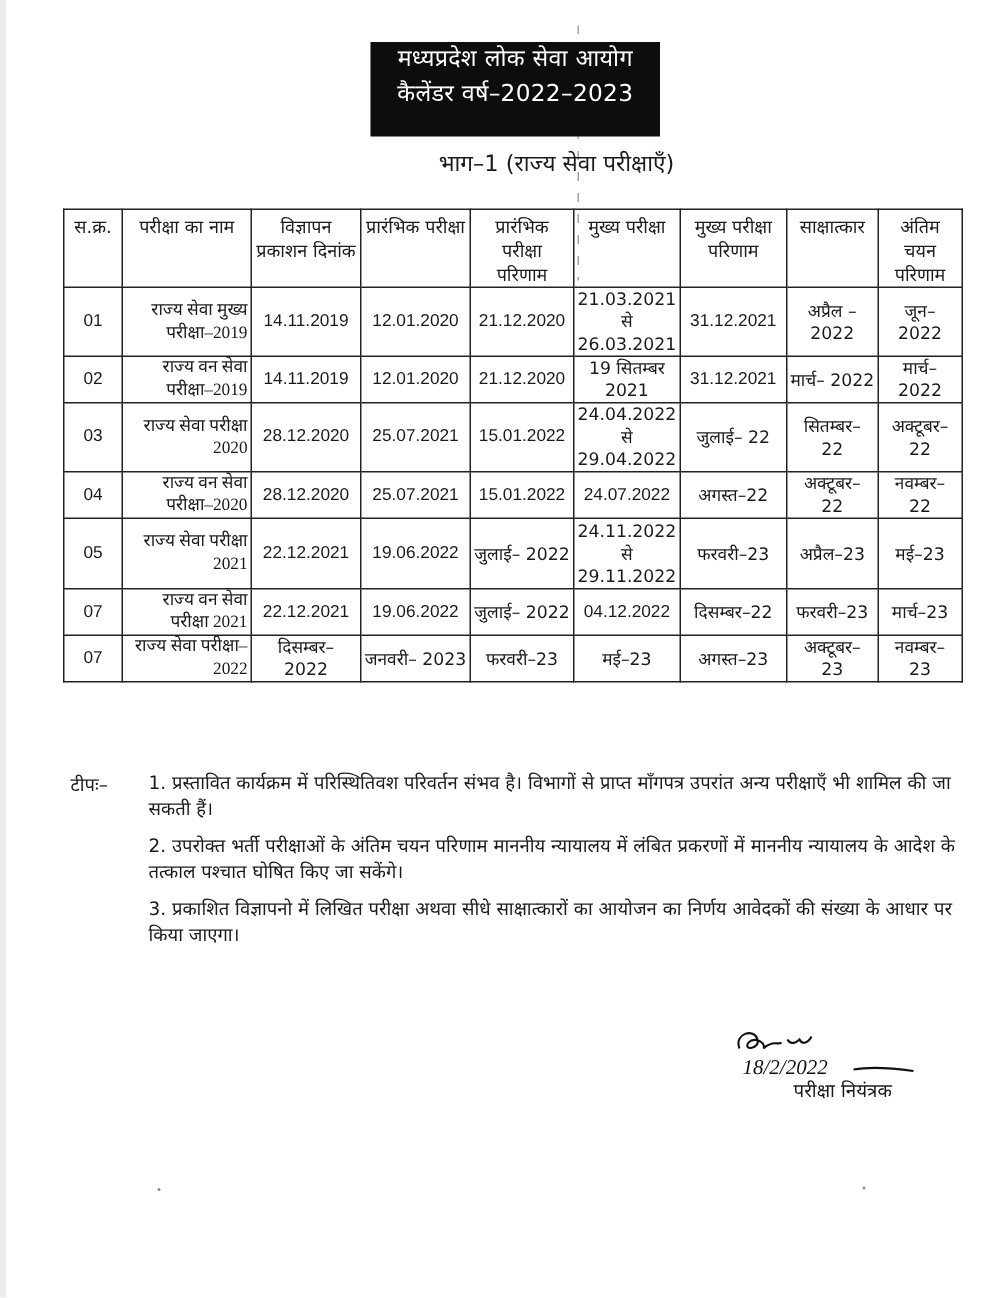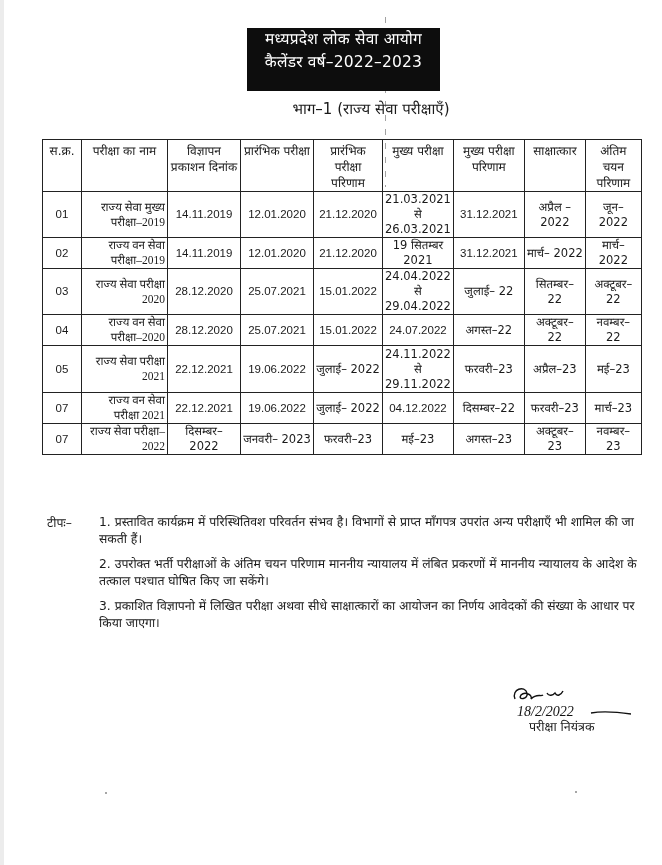--- a/index.html
+++ b/index.html
@@ -19,21 +19,21 @@
   table.cal th, table.cal td { border:1.3px solid #222; padding:0 2px; text-align:center;
               vertical-align:middle; line-height:15px; }
   table.cal th { font-weight:normal; font-family:"DejaVu Sans", sans-serif; font-size:12px;
                  vertical-align:top; padding-top:3px; line-height:16px; }
   table.cal td.name { text-align:right; font-family:Liberation Serif, serif; font-size:11.5px;
                       padding-left:4px; }
   table.cal td.hi { font-family:"DejaVu Sans", sans-serif; }
   .notes { position:absolute; left:47px; top:514px; width:590px; font-size:12.3px; }
   .note-label { position:absolute; left:0; top:0; }
   .note { position:absolute; left:52px; width:540px; line-height:17px; }
-  .sign { position:absolute; left:507px; top:683px; width:130px; height:60px; }
+  .sign { position:absolute; left:485px; top:683px; width:130px; height:60px; }
   .sign svg { position:absolute; left:0; top:0; }
   .designation { position:absolute; left:529px; top:718px; font-size:12.5px; }
   .dot { position:absolute; width:2px; height:2px; background:#888; border-radius:1px; }
 </style>
 </head>
 <body>
 
 <div class="page-edge"></div>
 <div class="crease"></div>
 

